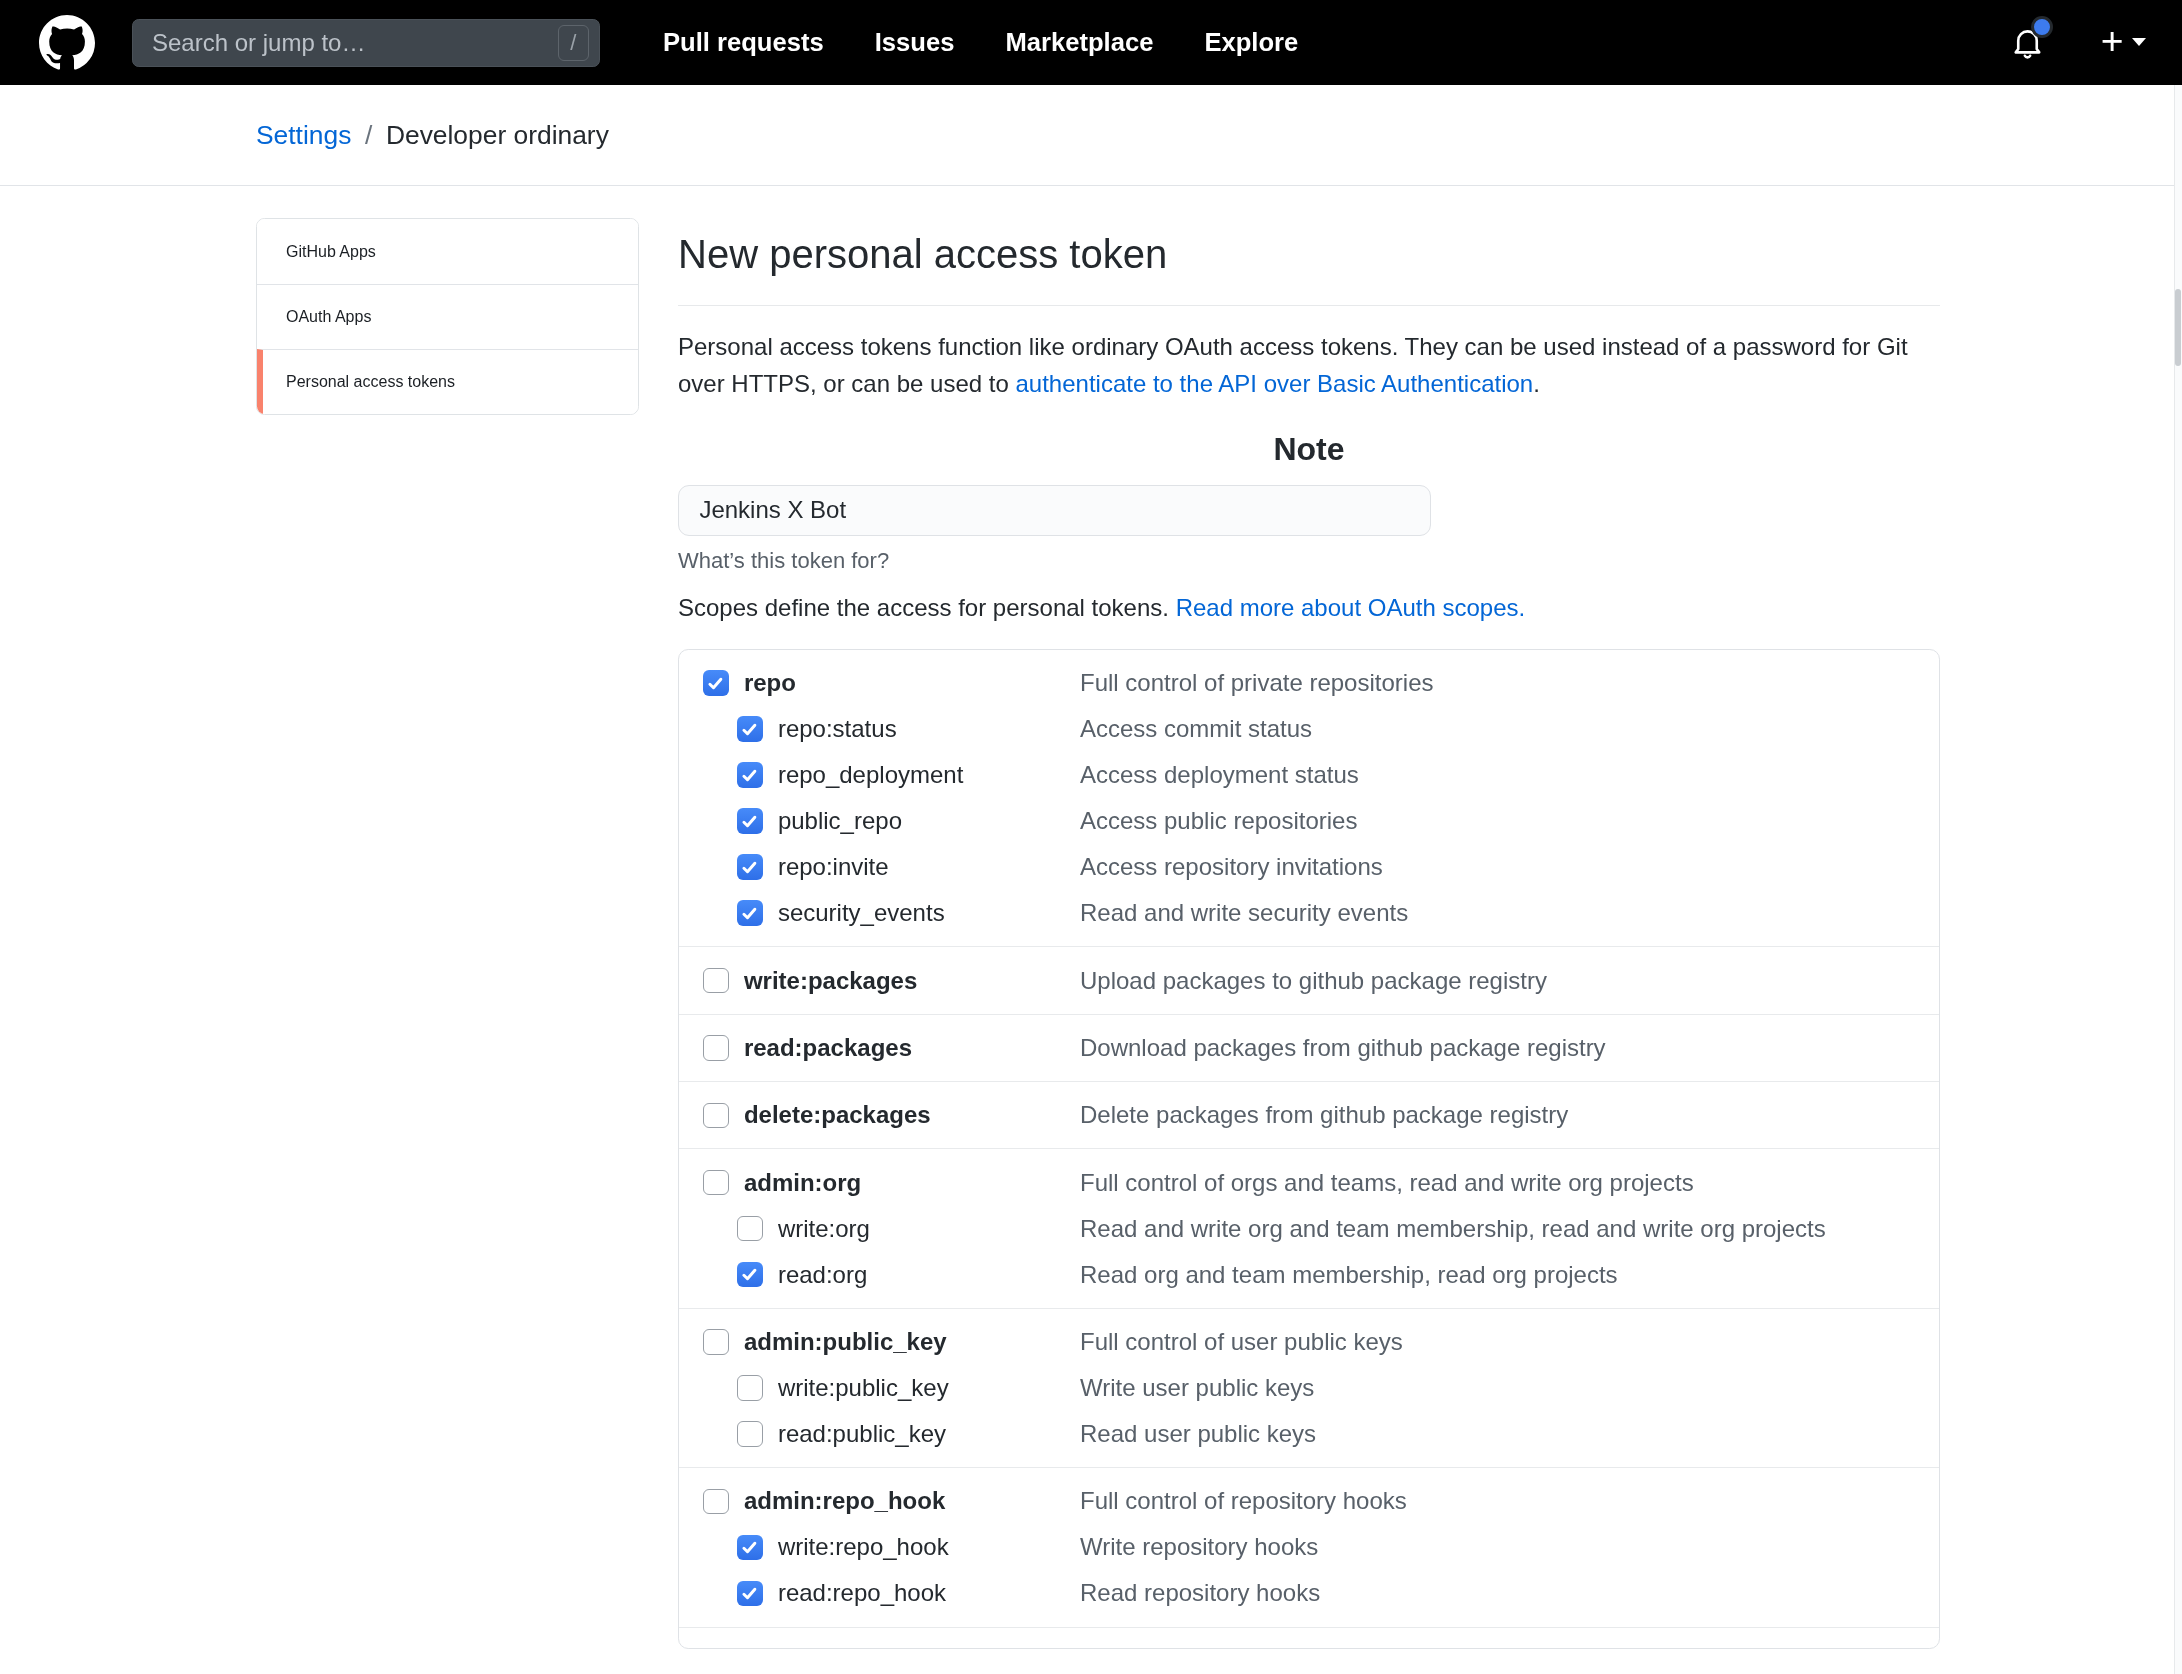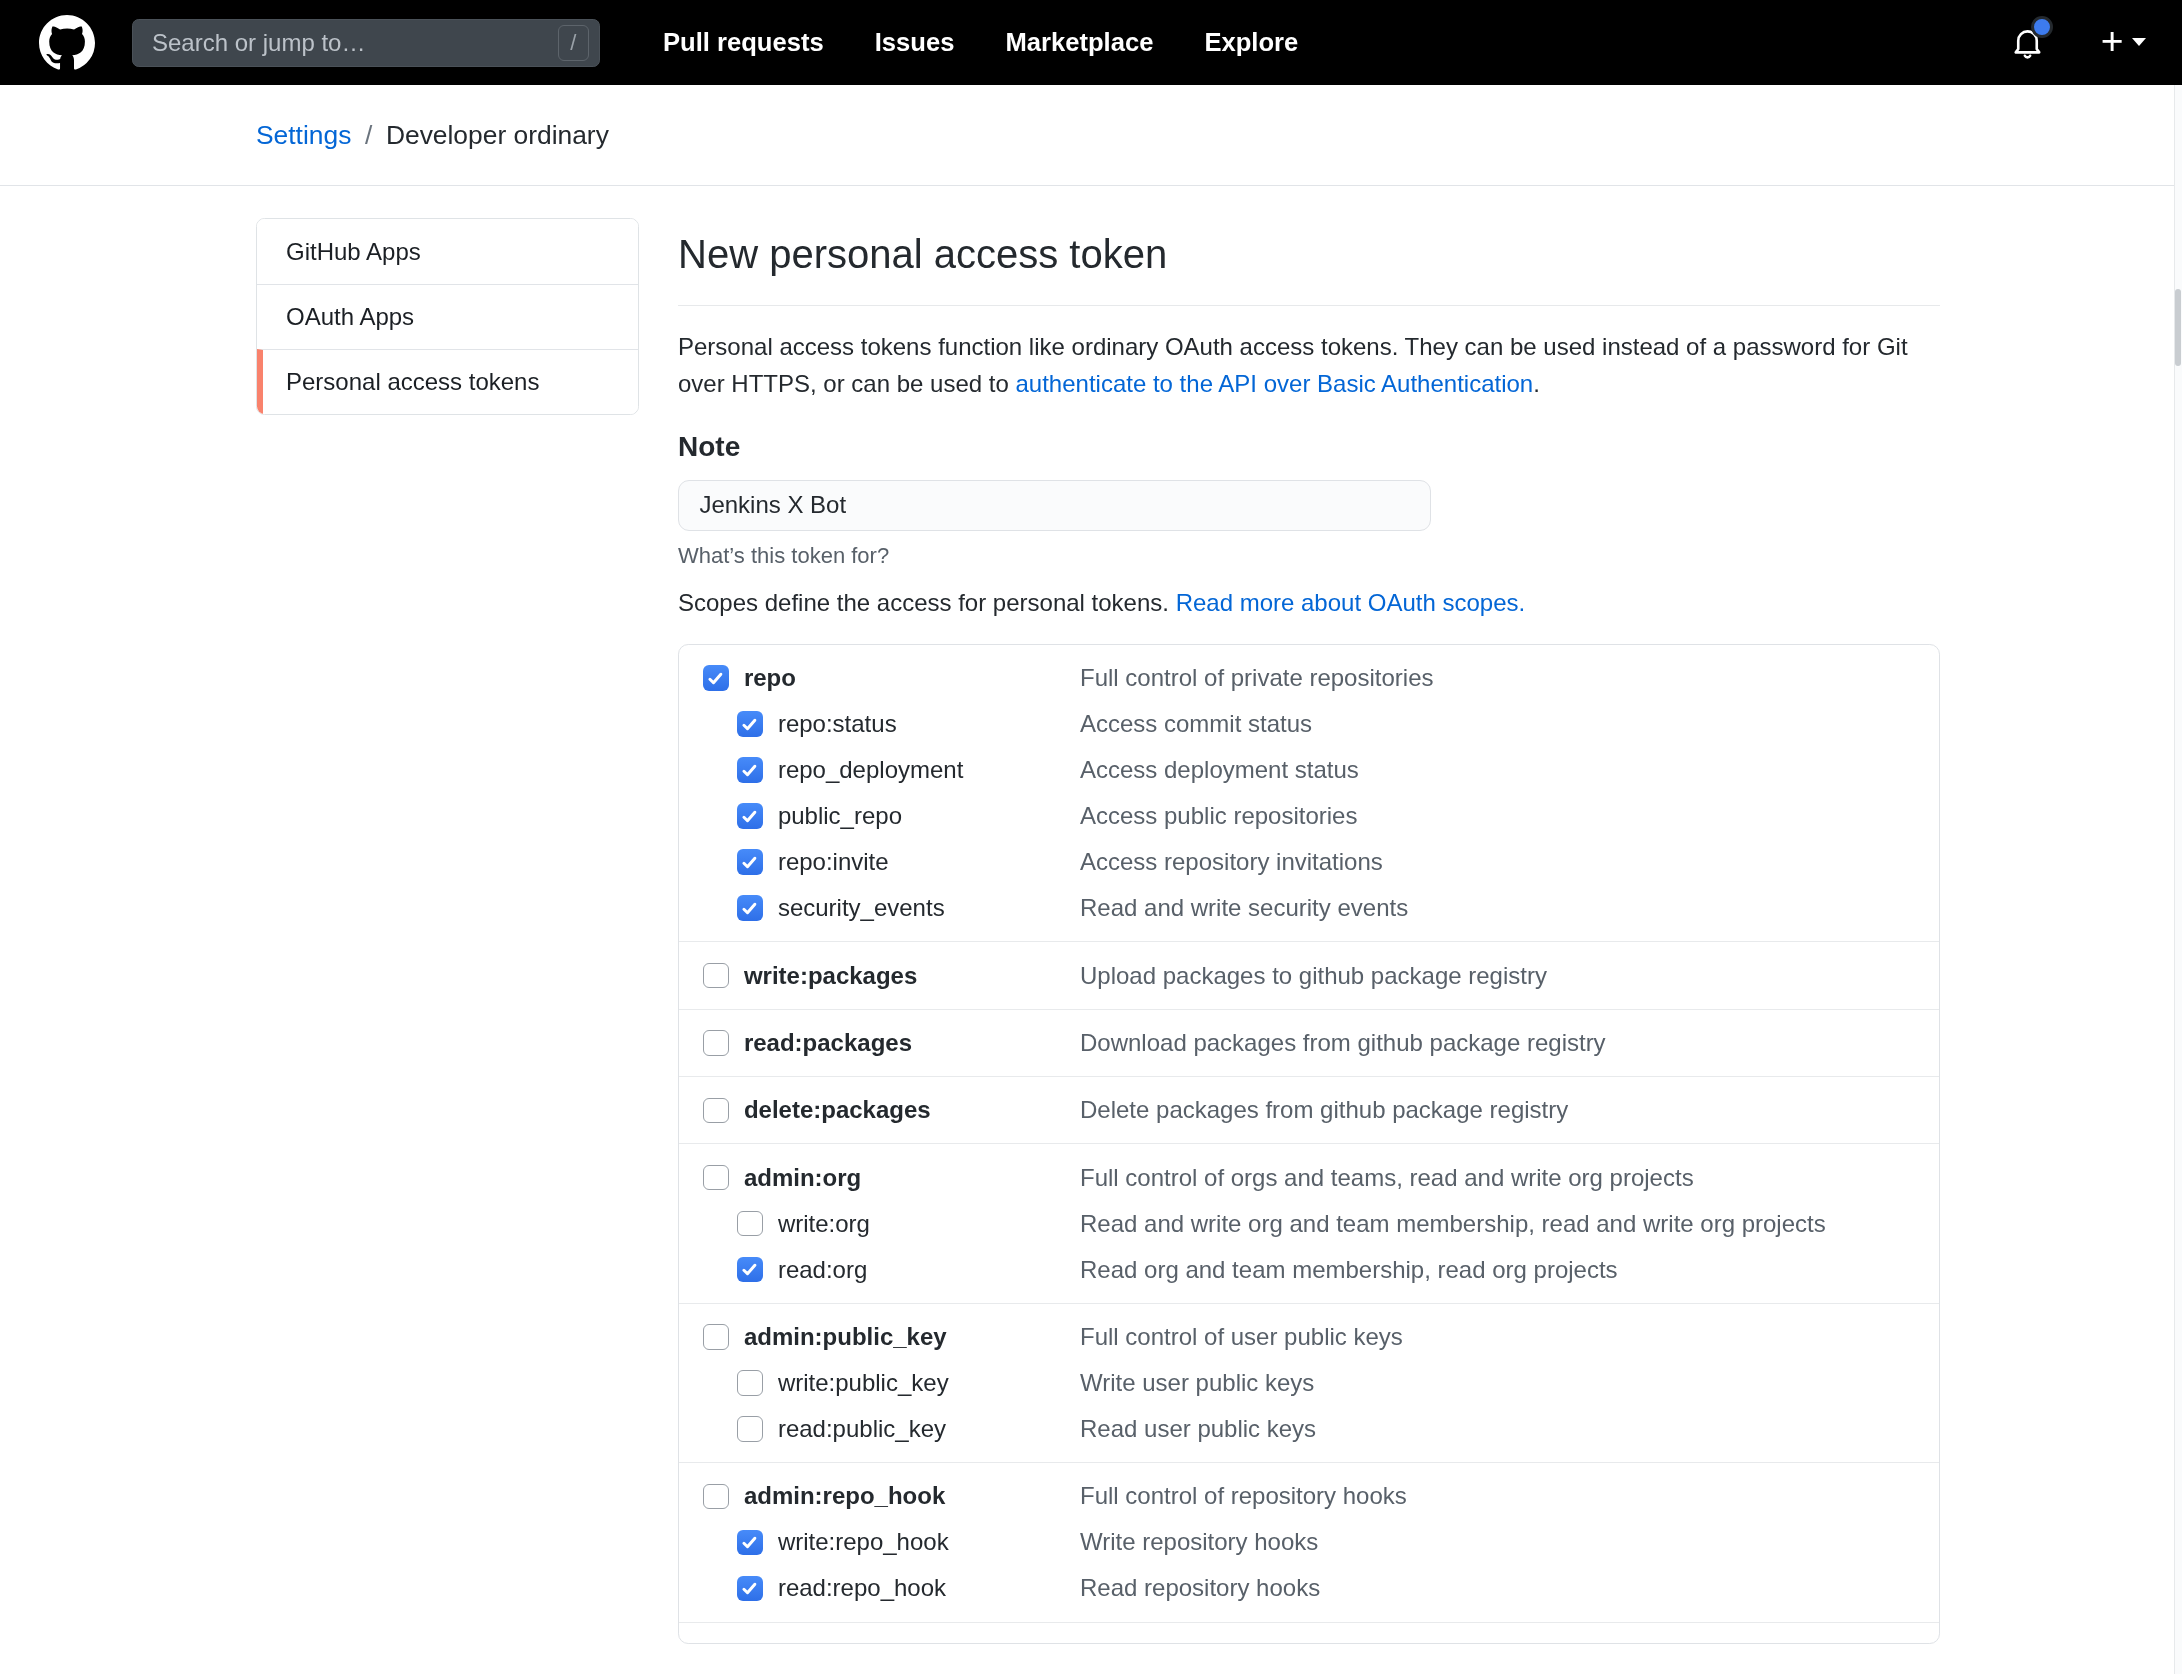--- a/index.html
+++ b/index.html
@@ -33,31 +33,31 @@
   .crumb-inner { margin-left:256px; font-size:26.4px; display:flex; align-items:center; }
   .crumb-link { color:#0366d6; text-decoration:none; cursor:pointer; }
   .crumb-sep { color:#6a737d; margin:0 13.6px; }
   .crumb-cur { color:#24292e; }
 
   
   .content { display:flex; margin:32px 0 0 256px; width:1685px; gap:39px; align-items:flex-start; }
 
   
   .sidemenu { width:383px; flex:none; border:1.7px solid #dfe3e6; border-radius:8.5px; overflow:hidden; background:#fff; }
-  .sideitem { height:65px; display:flex; align-items:center; padding-left:29px; font-size:24px;
+  .sideitem { height:65px; display:flex; align-items:center; padding-left:29px; font-size:16px;
               color:#1b1f24; cursor:pointer; background:#fff; }
   .sideitem + .sideitem { border-top:1.7px solid #e1e4e8; }
   .sideitem.active { border-left:6px solid #f9826c; padding-left:23px; }
 
   
   .main { width:1262px; }
   .page-title { font-size:40px; font-weight:400; margin-top:13.6px; padding-bottom:28px; border-bottom:1.7px solid #e7e9eb; }
   .intro { margin-top:22px; font-size:24px; line-height:37px; color:#24292e; }
   .intro a, .scopes-line a { color:#0366d6; text-decoration:none; cursor:pointer; }
-  .fieldlabel { margin-top:29px; font-size:28px; font-weight:700; }
+  .fieldlabel { margin-top:29px; font-size:32px; font-weight:700;text-align:center; }
   .note-input { margin-top:17px; width:753px; height:51px; background:#fafbfc; border:1.7px solid #dfe2e6;
                 border-radius:11px; padding:0 20.4px; font-size:24px; font-family:inherit; color:#24292e; outline:none; display:block; }
   .note-help { margin-top:12px; font-size:22px; color:#586069; }
   .scopes-line { margin-top:20.4px; font-size:24px; }
   .scope-panel { margin-top:27px; border:1.7px solid #dfe2e6; border-radius:10.2px; background:#fff; }
   .scope-group { padding:10.2px 0; }
   .scope-group + .scope-group { border-top:1.7px solid #e8eaec; }
   .scope-row { height:46px; display:flex; align-items:center;gap:36px; }
   .scope-left { width:365px; flex:none; display:flex; align-items:center; padding-left:24px; }
   .scope-row.child .scope-left { padding-left:58px; }

